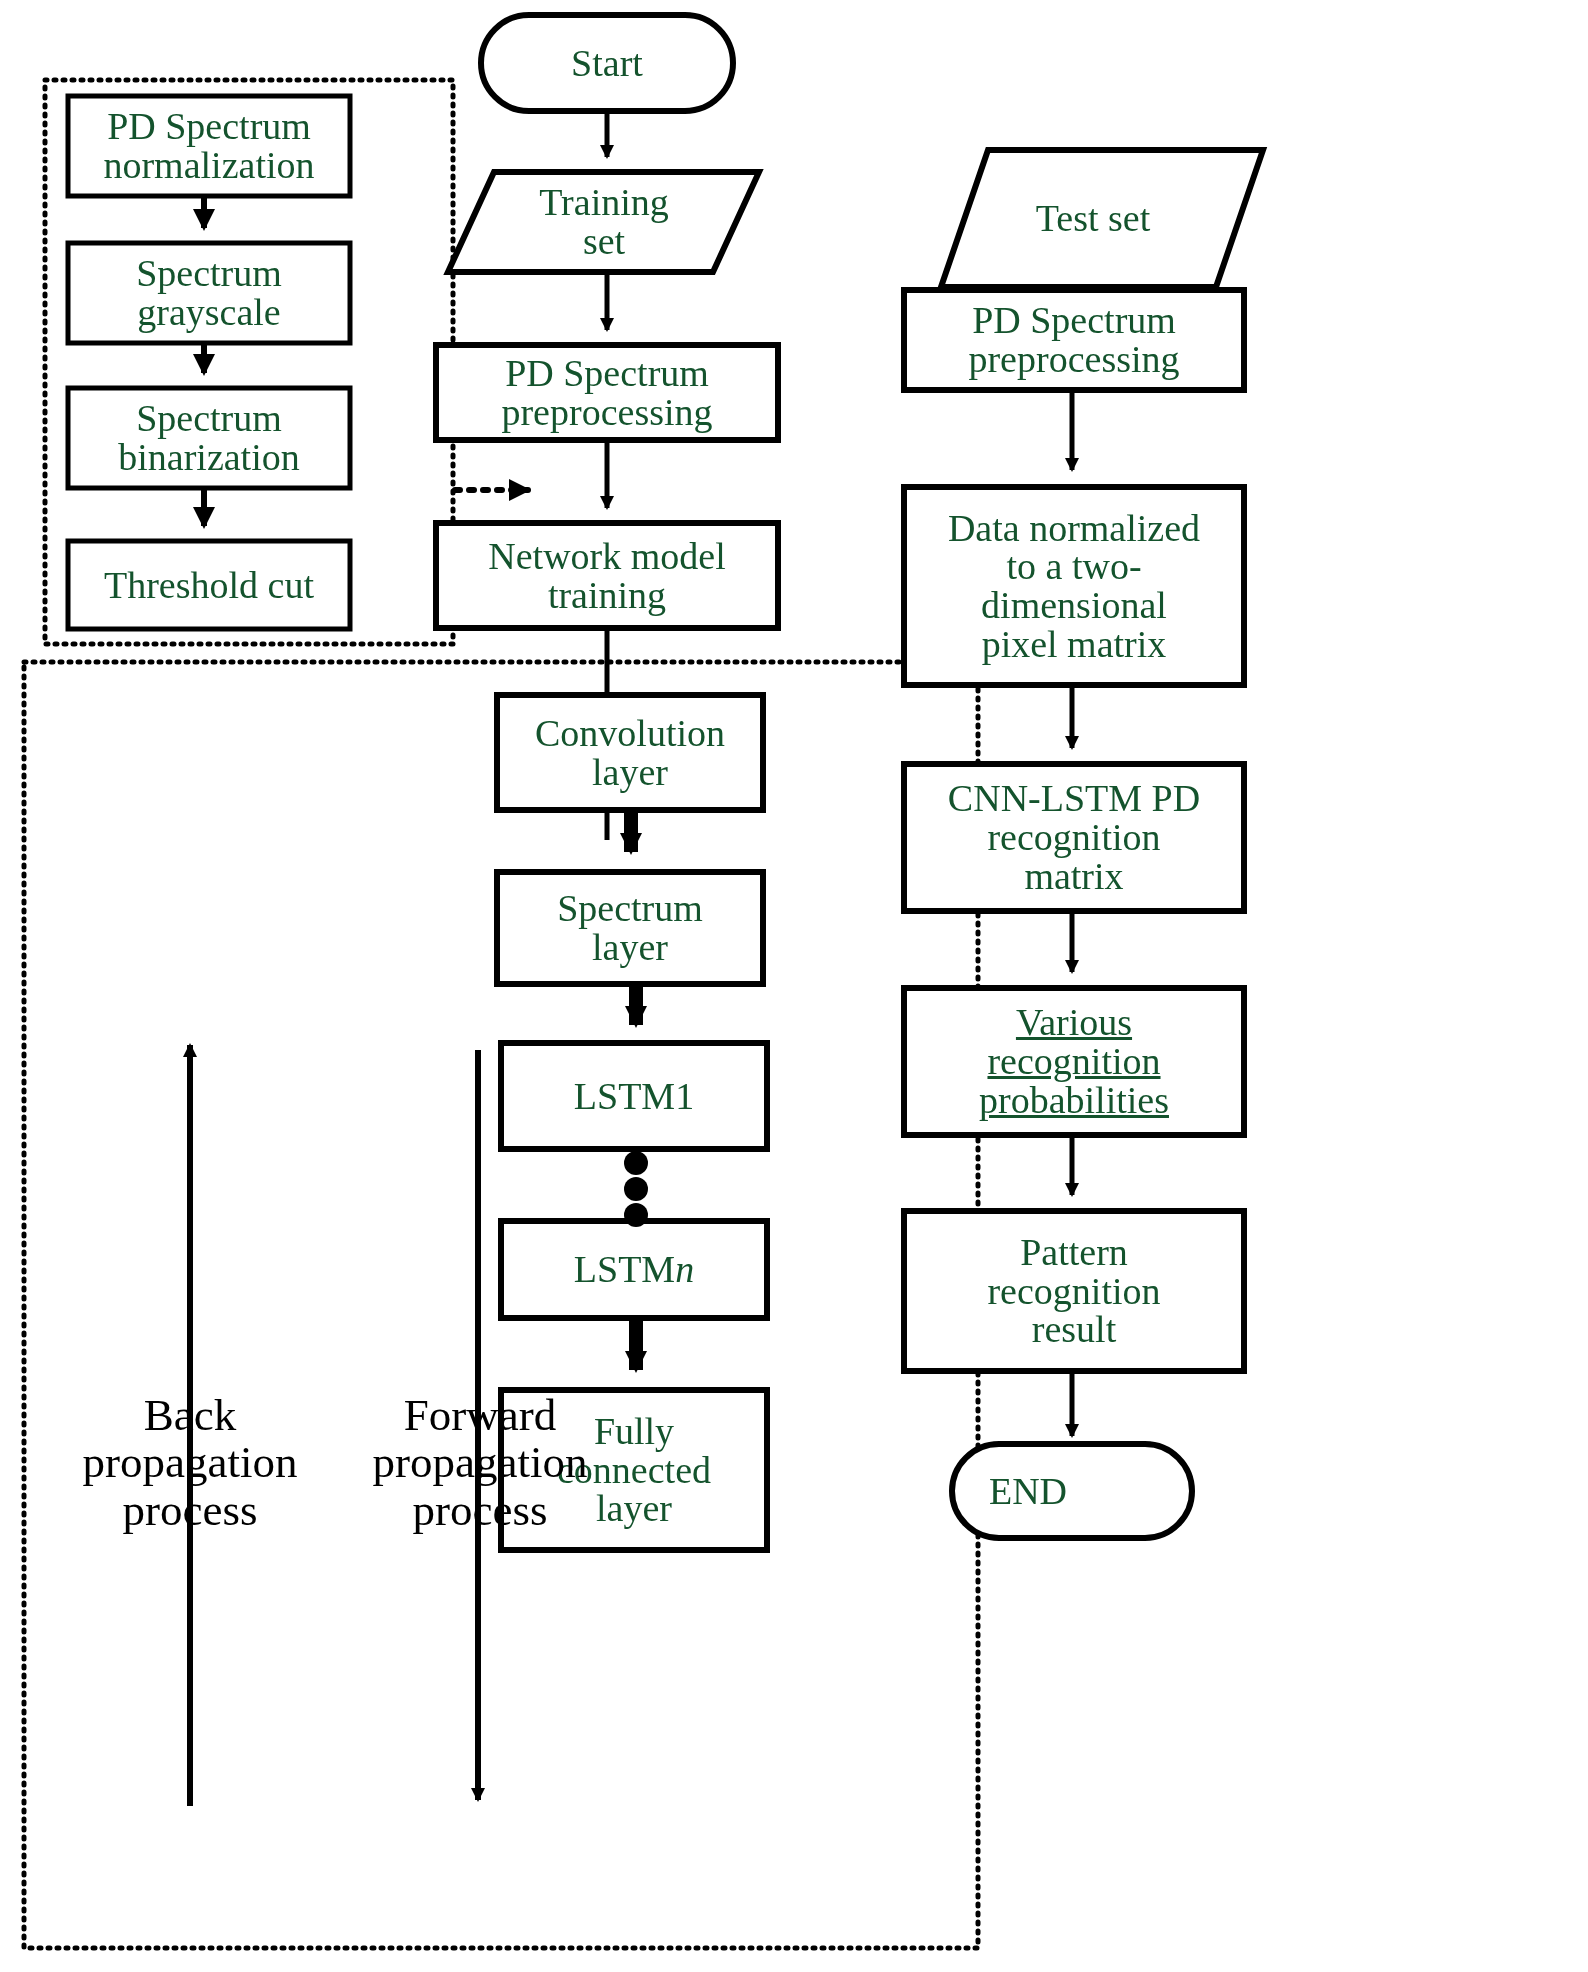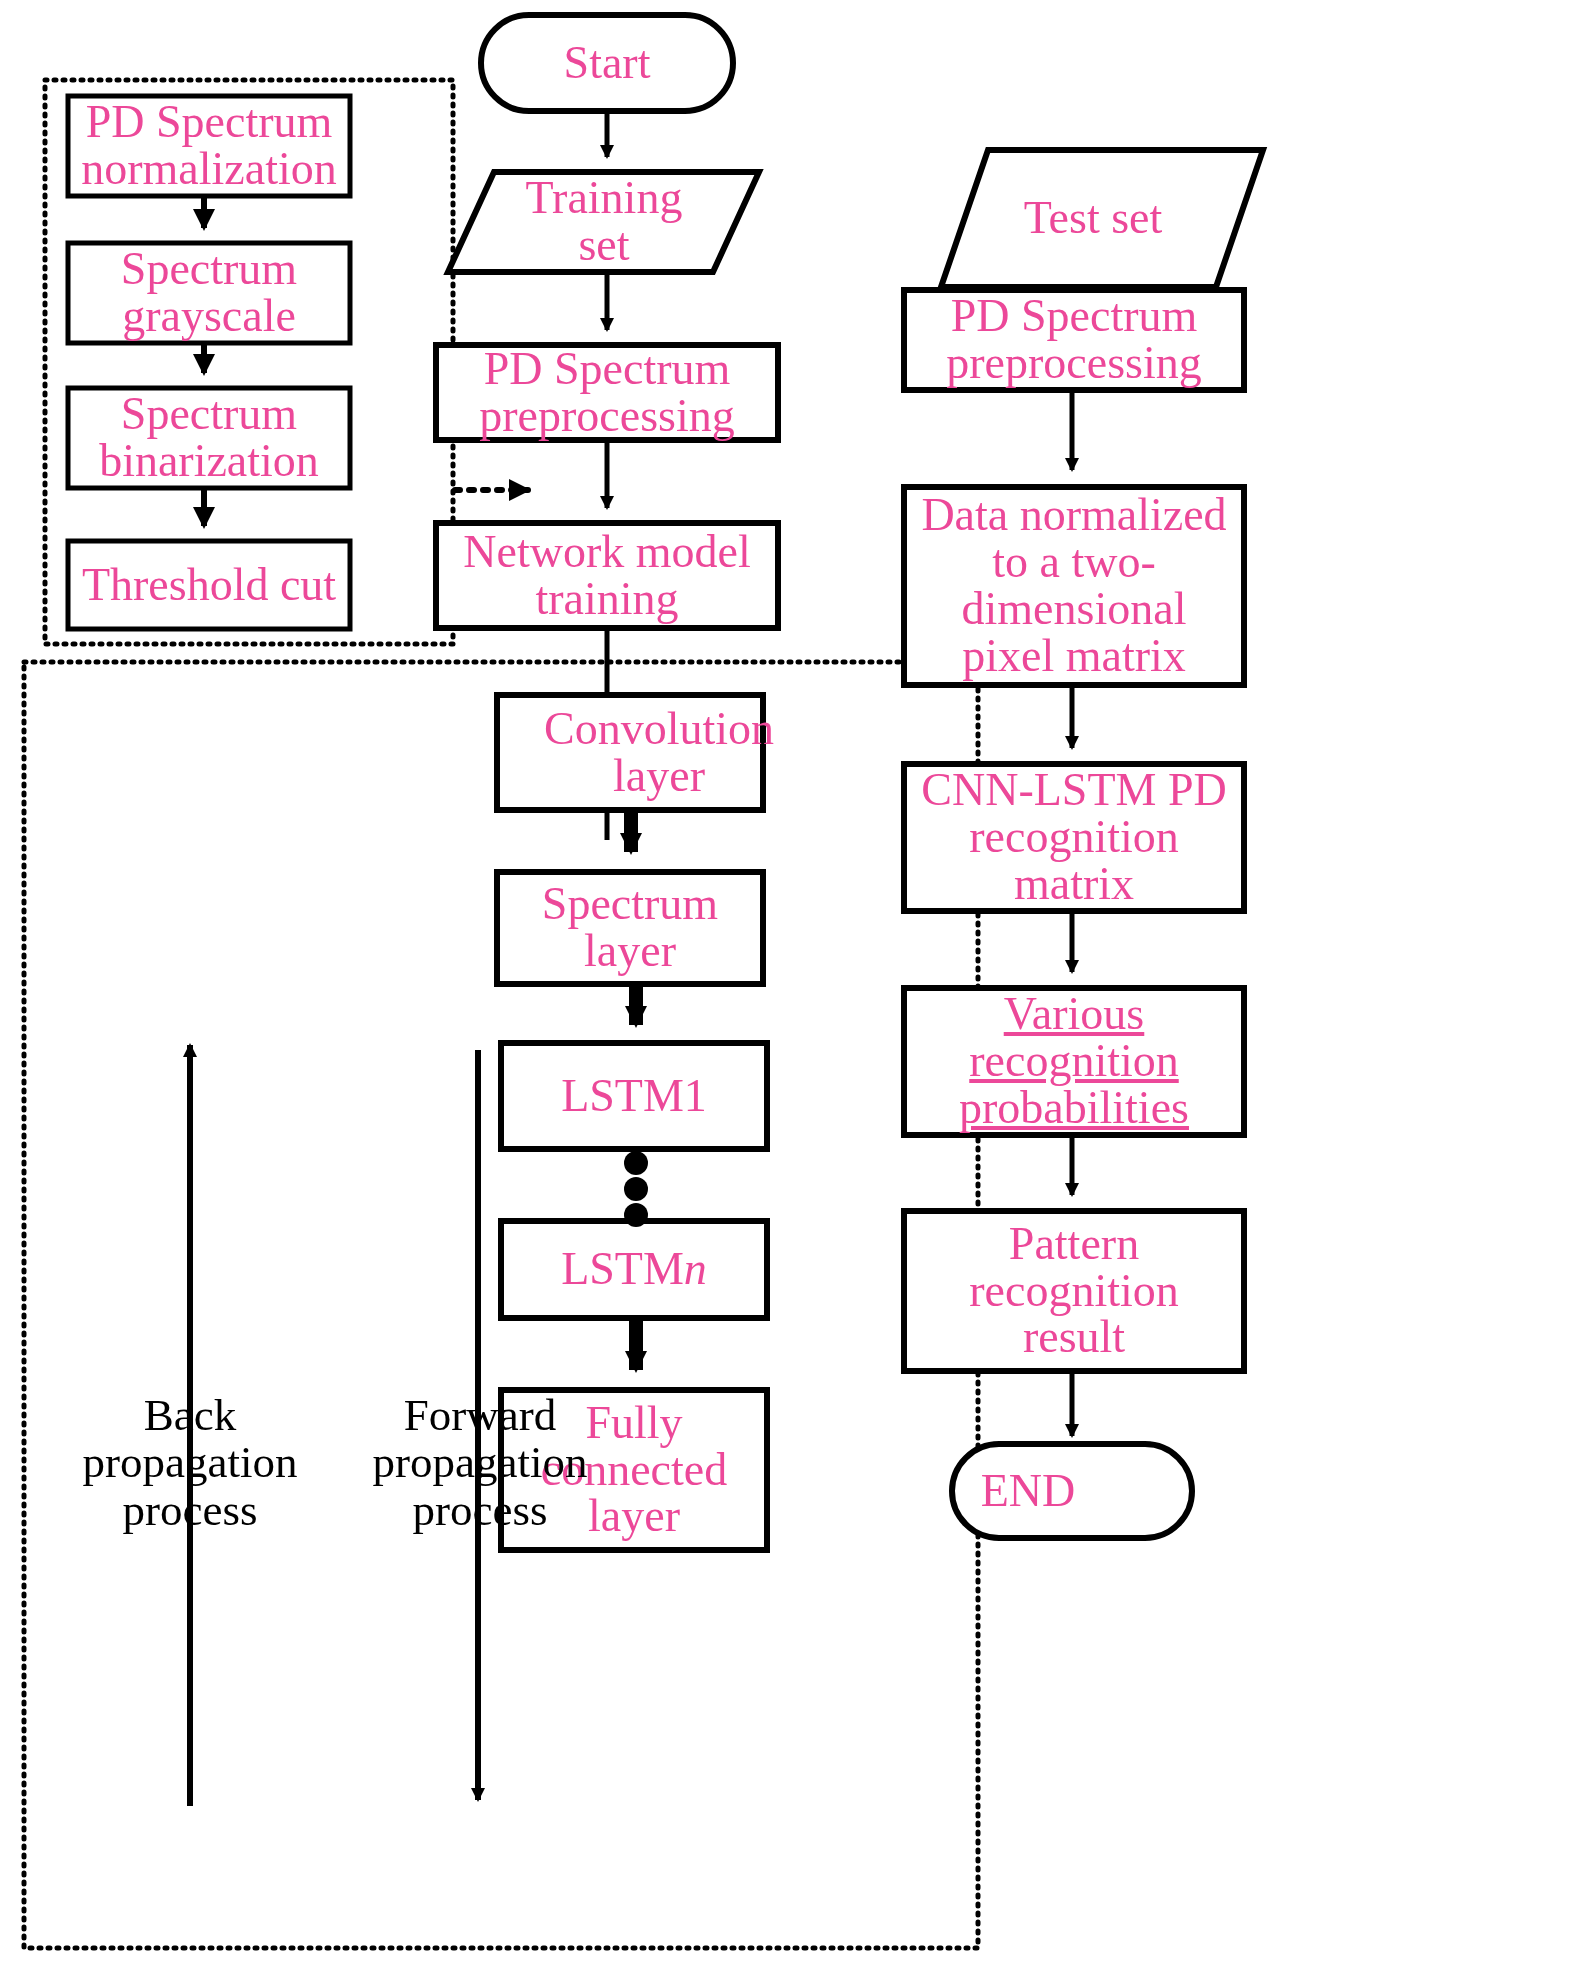--- a/index.html
+++ b/index.html
@@ -1,20 +1,20 @@
 <!DOCTYPE html>
 <html><head>
 <meta charset="utf-8">
 <style>
   html,body{margin:0;padding:0;background:#fff;}
   #root{position:relative;width:1588px;height:1972px;background:#fff;
         font-family:"Liberation Serif","DejaVu Serif",serif;color:#000;}
   svg{position:absolute;left:0;top:0;width:1588px;height:1972px;}
   .node{position:absolute;display:flex;align-items:center;justify-content:center;
-        text-align:center;line-height:1.02;font-size:46px;color:#ec4899;}
+        text-align:center;line-height:1.02;font-size:38px;color:#14532d;}
   .node span{display:block;}
   .lbl{position:absolute;text-align:center;font-size:45px;line-height:1.05;color:#000;}
   .ital{font-style:italic;}
 </style>
 </head>
 <body>
 
 <div id="root">
 
   <svg viewBox="0 0 1588 1972">
@@ -135,21 +135,21 @@
         <span>preprocessing</span>
       </div>
   </div>
   <div class="node" style="left:436px;top:523px;width:342px;height:105px;">
     <div>
         <span>Network model</span>
         <span>training</span>
       </div>
   </div>
 
-  <div class="node" style="left:526px;top:695px;width:266px;height:115px;">
+  <div class="node" style="left:497px;top:695px;width:266px;height:115px;">
     <div>
         <span>Convolution</span>
         <span>layer</span>
       </div>
   </div>
   <div class="node" style="left:497px;top:872px;width:266px;height:112px;">
     <div>
         <span>Spectrum</span>
         <span>layer</span>
       </div>

